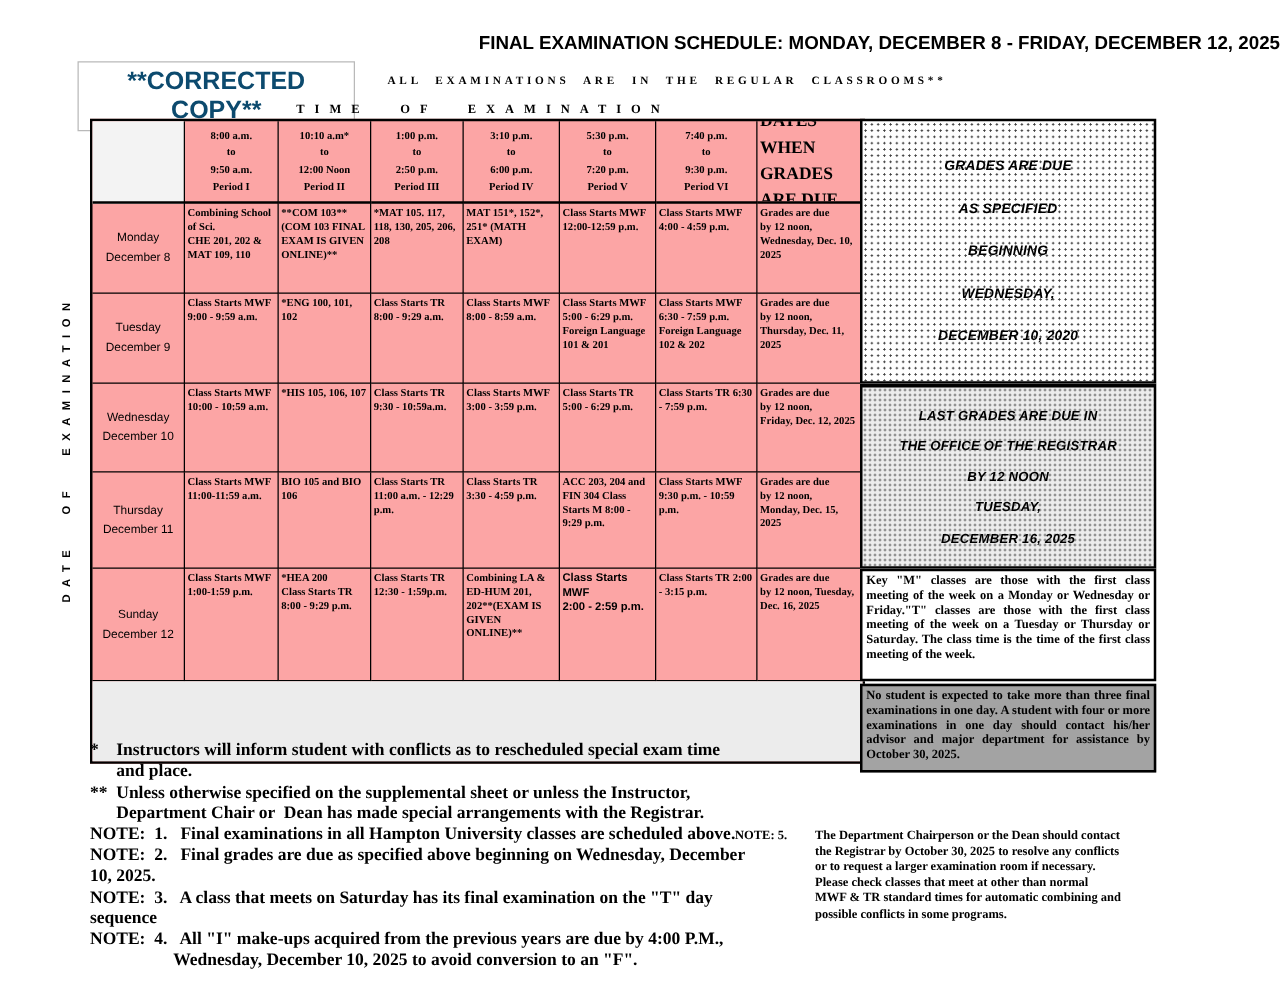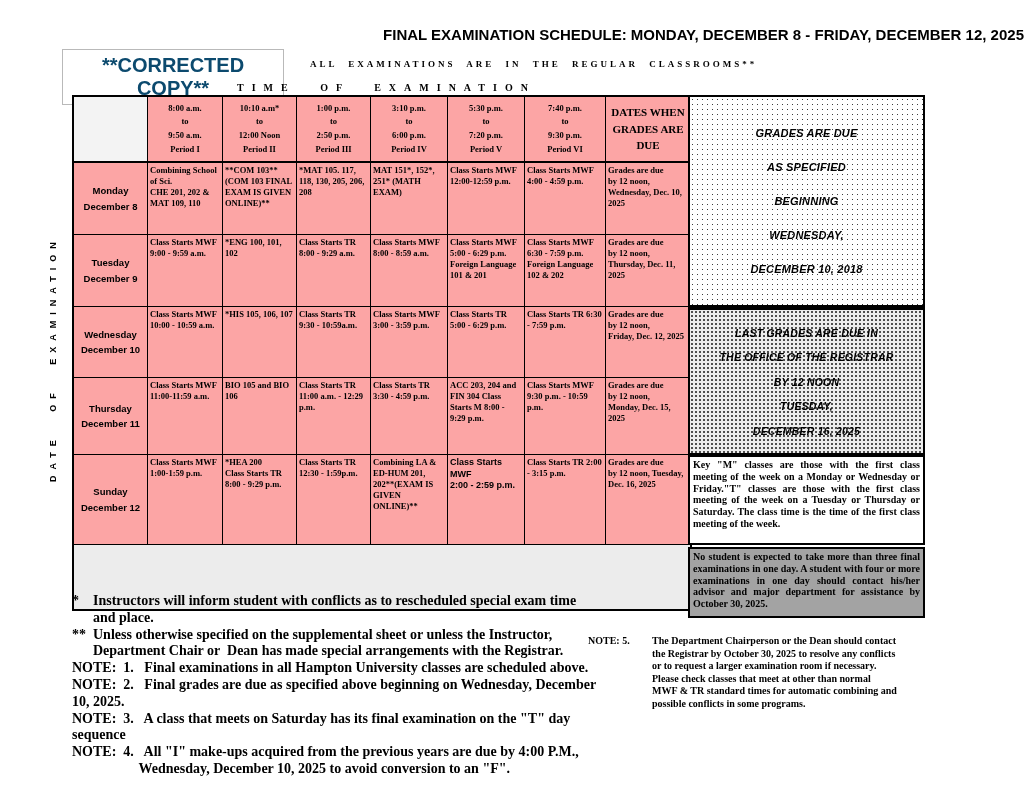--- a/index.html
+++ b/index.html
@@ -22,24 +22,24 @@
 
   .table{position:absolute;left:72px;top:95px;width:616px;border:2px solid #000;
          display:grid;grid-template-columns:74px 75px 74px 74px 77px 77px 81px 1fr;
          grid-template-rows:66px 72px 72px 71px 77px 90px 64px;background:#fca5a5;box-sizing:content-box;}
   .cell{border-right:1px solid #000;border-bottom:1px solid #000;padding:2px 2px;
          font-size:8.5px;font-weight:bold;line-height:1.28;white-space:pre-line;overflow:hidden;}
   .cell:nth-child(8n){border-right:none;}
   .corner{background:#f3f3f3;border-bottom-width:2px;}
   .phead{display:flex;flex-direction:column;justify-content:center;text-align:center;
          line-height:1.6;border-bottom-width:2px;}
-  .dhead{display:flex;align-items:center;justify-content:center;text-align:center;
-         font-size:11px;line-height:1.5;border-bottom-width:2px;}
+  .dhead{display:flex;align-items:center;justify-content:center;
+         font-size:14px;line-height:1.5;border-bottom-width:2px;}
   .day{display:flex;align-items:center;justify-content:center;text-align:center;
-         font-family:"Liberation Sans",sans-serif;font-weight:bold;font-size:9.5px;line-height:1.6;}
+         font-family:"Liberation Sans",sans-serif;font-weight:normal;font-size:9.5px;line-height:1.6;}
   .sans{font-family:"Liberation Sans",sans-serif;font-size:9px;}
   .center{text-align:left;}
   .strip{grid-column:1/-1;background:#ececec;border-right:none;border-bottom:none;}
 
   .panel{position:absolute;left:688px;width:237px;box-sizing:border-box;}
   .dots1{background-color:#fefefe;background-image:radial-gradient(#3a3a3a 0.7px,transparent 0.95px);
          background-size:5px 5px;}
   .dots2{background-color:#ededed;background-image:radial-gradient(#4a4a4a 0.7px,transparent 0.95px);
          background-size:4px 4px;}
   .panel1{top:95px;height:212px;border:2px solid #000;display:flex;flex-direction:column;
@@ -49,21 +49,21 @@
   .panel-line{font-family:"Liberation Sans",sans-serif;font-style:italic;font-weight:bold;
          font-size:11px;letter-spacing:0.2px;text-align:center;}
   .panel2 .panel-line{font-size:10.5px;}
   .keybox{top:455px;height:90px;border:2px solid #000;padding:2px 3px;font-size:10px;
          font-weight:bold;text-align:justify;line-height:1.18;background:#fff;}
   .nostudent{top:547px;height:71px;border:2px solid #000;padding:2px 3px;font-size:10px;
          font-weight:bold;text-align:justify;line-height:1.18;background:#a3a3a3;}
 
   .footnotes{position:absolute;left:72px;top:593px;width:530px;font-size:14px;
          font-weight:bold;line-height:1.2;white-space:pre-wrap;}
-  .note5{position:absolute;left:588px;top:635px;width:352px;display:flex;
+  .note5{position:absolute;left:588px;top:663px;width:352px;display:flex;
          font-size:10px;font-weight:bold;line-height:1.25;}
   .note5-label{width:64px;flex:none;}
   .note5-body{flex:1;white-space:pre-line;}
 </style>
 </head>
 <body>
 
 <div class="page">
 
   <div class="title">FINAL EXAMINATION SCHEDULE:  MONDAY, DECEMBER 8 - FRIDAY, DECEMBER 12, 2025</div>
@@ -173,21 +173,21 @@
 Dec. 16, 2025</div>
 
     <div class="cell strip"></div>
   </div>
 
   <div class="panel panel1 dots1">
     <div class="panel-line">GRADES ARE DUE</div>
     <div class="panel-line">AS SPECIFIED</div>
     <div class="panel-line">BEGINNING</div>
     <div class="panel-line">WEDNESDAY,</div>
-    <div class="panel-line">DECEMBER 10, 2018</div>
+    <div class="panel-line">DECEMBER 10, 2020</div>
   </div>
 
   <div class="panel panel2 dots2">
     <div class="panel-line">LAST GRADES ARE DUE IN</div>
     <div class="panel-line">THE OFFICE OF THE REGISTRAR</div>
     <div class="panel-line">BY 12 NOON</div>
     <div class="panel-line">TUESDAY,</div>
     <div class="panel-line">DECEMBER 16, 2025</div>
   </div>
 

